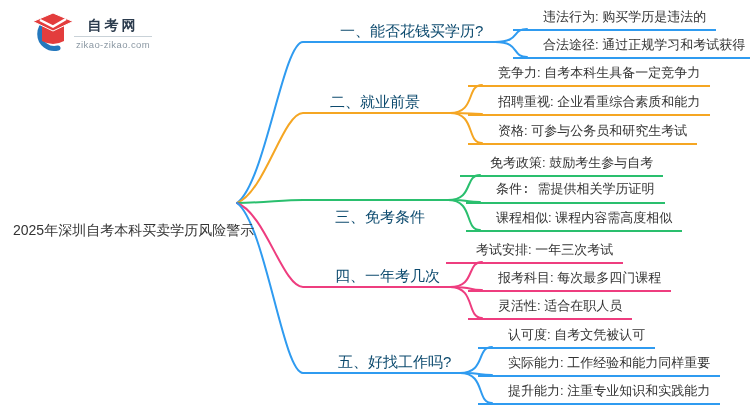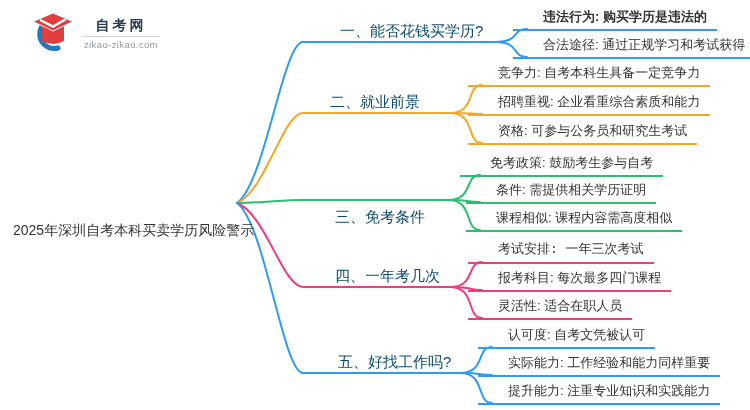--- a/index.html
+++ b/index.html
@@ -14,21 +14,21 @@
   .root-node{font-size:14px;line-height:18px;color:#333;}
   .branch-label{font-size:15px;line-height:17px;color:#0c4a6e;}
   .leaf-node{
     font-size:13px;line-height:17px;height:17px;
     padding:0 10px 4px 30px;
     border-bottom:2px solid #999;
   }
   
   .logo{position:absolute;left:28px;top:12px;display:flex;align-items:center;z-index:3;}
   .logo-icon{width:46px;height:42px;}
-  .logo-text{margin-left:8px;display:flex;flex-direction:column;align-items:center;}
+  .logo-text{display:flex;flex-direction:column;align-items:center;}
   .logo-title{font-size:14px;font-weight:bold;color:#2b3b4d;letter-spacing:3px;line-height:16px;}
   .logo-divider{width:78px;height:1px;background:#c9d2d8;margin:3px 0 2px 0;}
   .logo-domain{font-size:9.5px;color:#8b98a3;letter-spacing:.4px;line-height:11px;}
 </style>
 </head>
 <body>
 
 <div id="canvas">
 
   <div class="logo">
@@ -65,31 +65,31 @@
       <path d="M450,287 C476,287 466,262 482,262" fill="none" stroke="#ee3d7f" stroke-width="2" stroke-linecap="round"></path>
       <path d="M450,287 C476,287 466,290 482,290" fill="none" stroke="#ee3d7f" stroke-width="2" stroke-linecap="round"></path>
       <path d="M450,287 C476,287 466,318 482,318" fill="none" stroke="#ee3d7f" stroke-width="2" stroke-linecap="round"></path>
       <path d="M237,203 C265,223.4 283,373 303,373 L460,373" fill="none" stroke="#2f9bf0" stroke-width="2" stroke-linecap="round"></path>
       <path d="M460,373 C486,373 476,347 492,347" fill="none" stroke="#2f9bf0" stroke-width="2" stroke-linecap="round"></path>
       <path d="M460,373 C486,373 476,375 492,375" fill="none" stroke="#2f9bf0" stroke-width="2" stroke-linecap="round"></path>
       <path d="M460,373 C486,373 476,403 492,403" fill="none" stroke="#2f9bf0" stroke-width="2" stroke-linecap="round"></path>
     </svg>
 
 <div class="node branch-label" style="left: 340px; top: 22px;">一、能否花钱买学历?</div>
-    <div class="node leaf-node" style="left: 513px; top: 8px; border-bottom-color: rgb(47, 155, 240); font-weight: bold;">违法行为: 购买学历是违法的</div>
+    <div class="node leaf-node" style="left: 513px; top: 8px; border-bottom-color: rgb(47, 155, 240);">违法行为: 购买学历是违法的</div>
     <div class="node leaf-node" style="left: 513px; top: 36px; border-bottom-color: rgb(47, 155, 240);">合法途径: 通过正规学习和考试获得</div>
     <div class="node branch-label" style="left: 330px; top: 93px;">二、就业前景</div>
     <div class="node leaf-node" style="left: 468px; top: 64px; border-bottom-color: rgb(245, 166, 35);">竞争力: 自考本科生具备一定竞争力</div>
     <div class="node leaf-node" style="left: 468px; top: 122px; border-bottom-color: rgb(245, 166, 35);">资格: 可参与公务员和研究生考试</div>
     <div class="node leaf-node" style="left: 468px; top: 93px; border-bottom-color: rgb(245, 166, 35);">招聘重视: 企业看重综合素质和能力</div>
     <div class="node branch-label" style="left: 335px; top: 180px; margin-top: 28px;">三、免考条件</div>
     <div class="node leaf-node" style="left: 460px; top: 154px; border-bottom-color: rgb(42, 191, 110);">免考政策: 鼓励考生参与自考</div>
-    <div class="node leaf-node" style="left: 466px; top: 181px; border-bottom-color: rgb(42, 191, 110);">条件: 需提供相关学历证明</div>
+    <div class="node leaf-node" style="left: 466px; top: 181px; border-bottom-color: rgb(42, 191, 110); font-family: Liberation Mono, monospace;">条件: 需提供相关学历证明</div>
     <div class="node branch-label" style="left: 335px; top: 267px;">四、一年考几次</div>
     <div class="node leaf-node" style="left: 466px; top: 209px; border-bottom-color: rgb(42, 191, 110);">课程相似: 课程内容需高度相似</div>
-    <div class="node leaf-node" style="left: 468px; top: 241px; border-bottom-color: rgb(238, 61, 127); font-family: Liberation Mono, monospace;">考试安排: 一年三次考试</div>
+    <div class="node leaf-node" style="left: 446px; top: 241px; border-bottom-color: rgb(238, 61, 127);">考试安排: 一年三次考试</div>
     <div class="node leaf-node" style="left: 468px; top: 269px; border-bottom-color: rgb(238, 61, 127);">报考科目: 每次最多四门课程</div>
     <div class="node leaf-node" style="left: 468px; top: 297px; border-bottom-color: rgb(238, 61, 127);">灵活性: 适合在职人员</div>
     <div class="node branch-label" style="left: 338px; top: 353px;">五、好找工作吗?</div>
     <div class="node leaf-node" style="left: 478px; top: 326px; border-bottom-color: rgb(47, 155, 240);">认可度: 自考文凭被认可</div>
     <div class="node leaf-node" style="left: 478px; top: 354px; border-bottom-color: rgb(47, 155, 240);">实际能力: 工作经验和能力同样重要</div>
     <div class="node leaf-node" style="left: 478px; top: 382px; border-bottom-color: rgb(47, 155, 240);">提升能力: 注重专业知识和实践能力</div>
   </div>
 
 </body></html>

